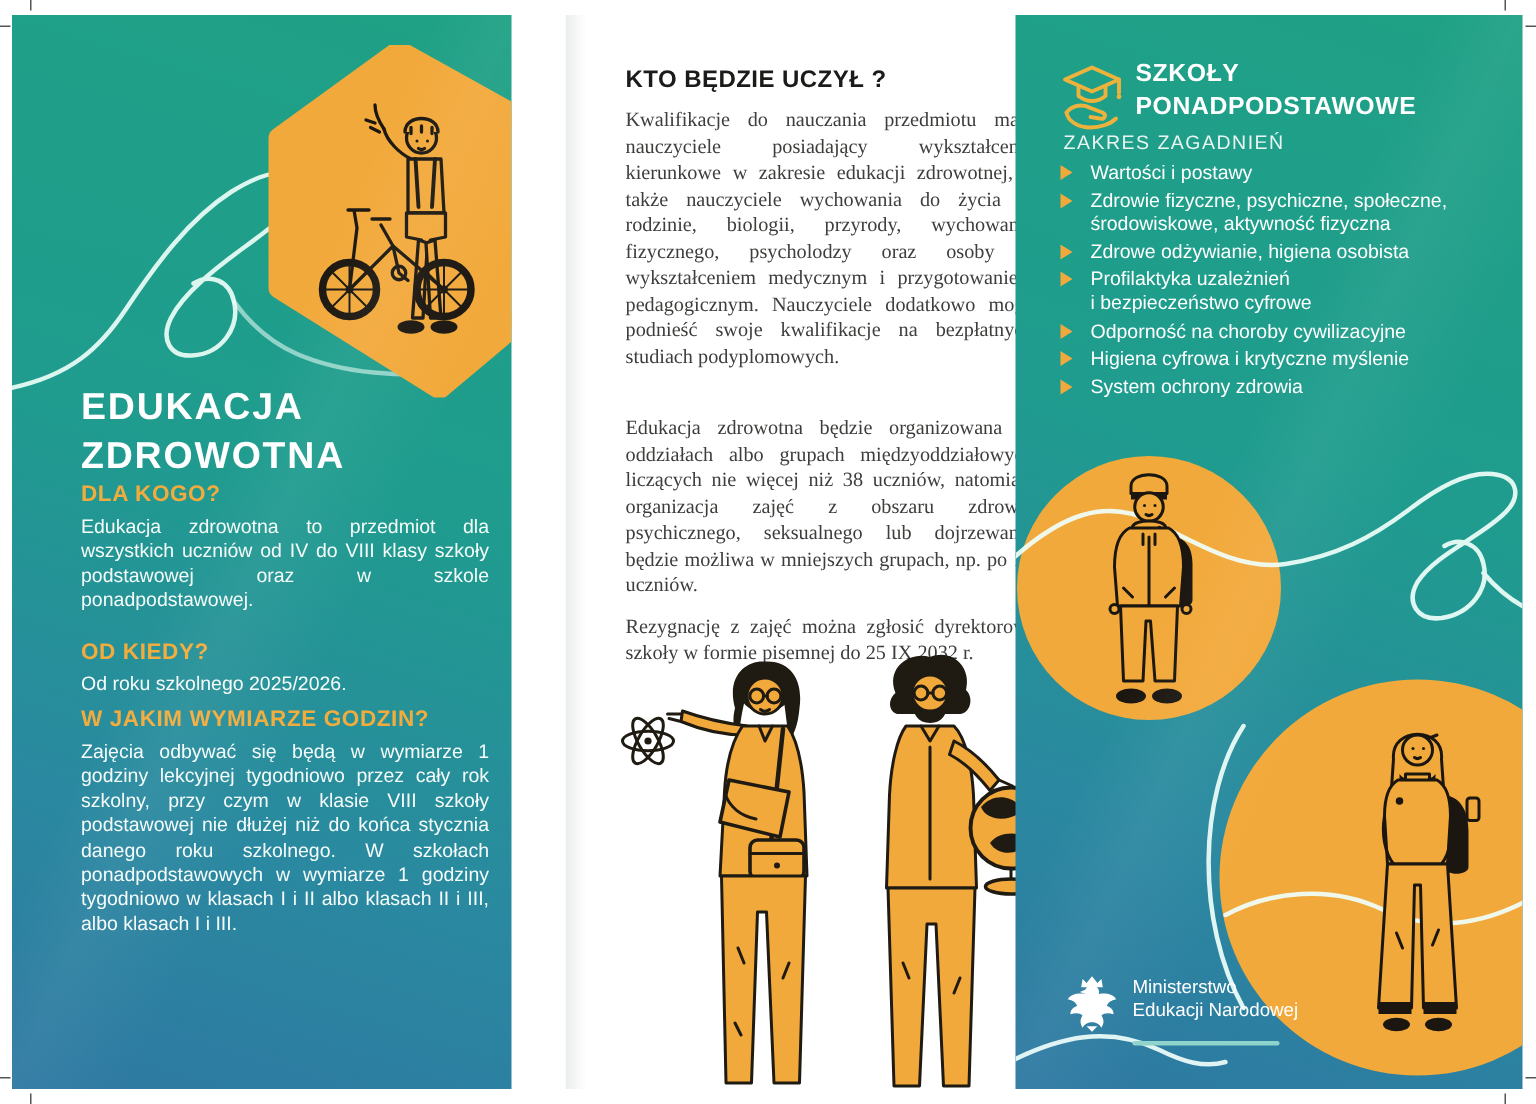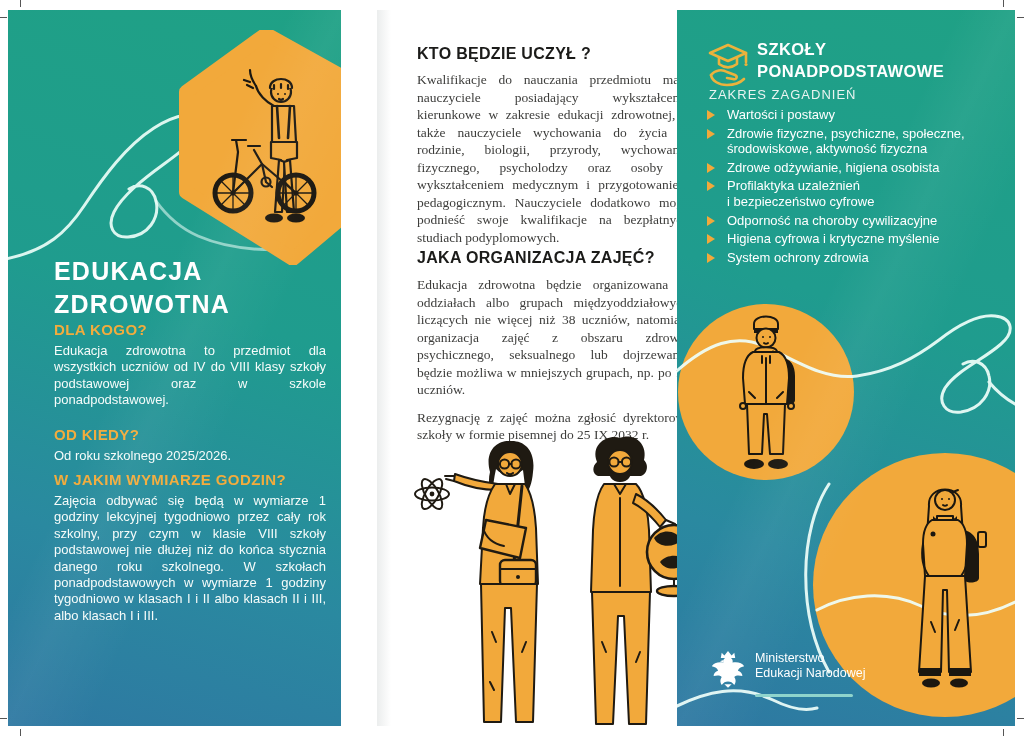--- a/index.html
+++ b/index.html
@@ -114,21 +114,20 @@
     <div class="abs l-body" style="top:483px;">Zajęcia odbywać się będą w wymiarze 1 godziny lekcyjnej tygodniowo przez cały rok szkolny, przy czym w klasie VIII szkoły podstawowej nie dłużej niż do końca stycznia danego roku szkolnego. W szkołach ponadpodstawowych w wymiarze 1 godziny tygodniowo w klasach I i II albo klasach II i III, albo klasach I i III.</div>
   </div>
 
   <div class="panel panel-mid">
 
     <div class="abs m-head" style="top:35px;">KTO BĘDZIE UCZYŁ ?</div>
     <div class="abs m-body" style="top:61px;">
       <p>Kwalifikacje do nauczania przedmiotu mają nauczyciele posiadający wykształcenie kierunkowe w zakresie edukacji zdrowotnej, a także nauczyciele wychowania do życia w rodzinie, biologii, przyrody, wychowania fizycznego, psycholodzy oraz osoby z wykształceniem medycznym i przygotowaniem pedagogicznym. Nauczyciele dodatkowo mogą podnieść swoje kwalifikacje na bezpłatnych studiach podyplomowych.</p>
     </div>
 
-    <div class="abs m-head" style="top:239px;">JAKA ORGANIZACJA ZAJĘĆ?</div>
     <div class="abs m-body" style="top:266px;">
       <p>Edukacja zdrowotna będzie organizowana w oddziałach albo grupach międzyoddziałowych liczących nie więcej niż 38 uczniów, natomiast organizacja zajęć z obszaru zdrowia psychicznego, seksualnego lub dojrzewania będzie możliwa w mniejszych grupach, np. po 12 uczniów.</p>
       <p>Rezygnację z zajęć można zgłosić dyrektorowi szkoły w formie pisemnej do 25 IX 2032 r.</p>
     </div>
 
     <svg class="abs" style="left:25px;top:422px;" width="310" height="294" viewBox="0 0 310 294">
       <g stroke="#1F1A12" stroke-width="2" fill="none" stroke-linecap="round" stroke-linejoin="round">
 
         <g transform="translate(30,62)">
           <ellipse rx="17" ry="6.5"></ellipse>

